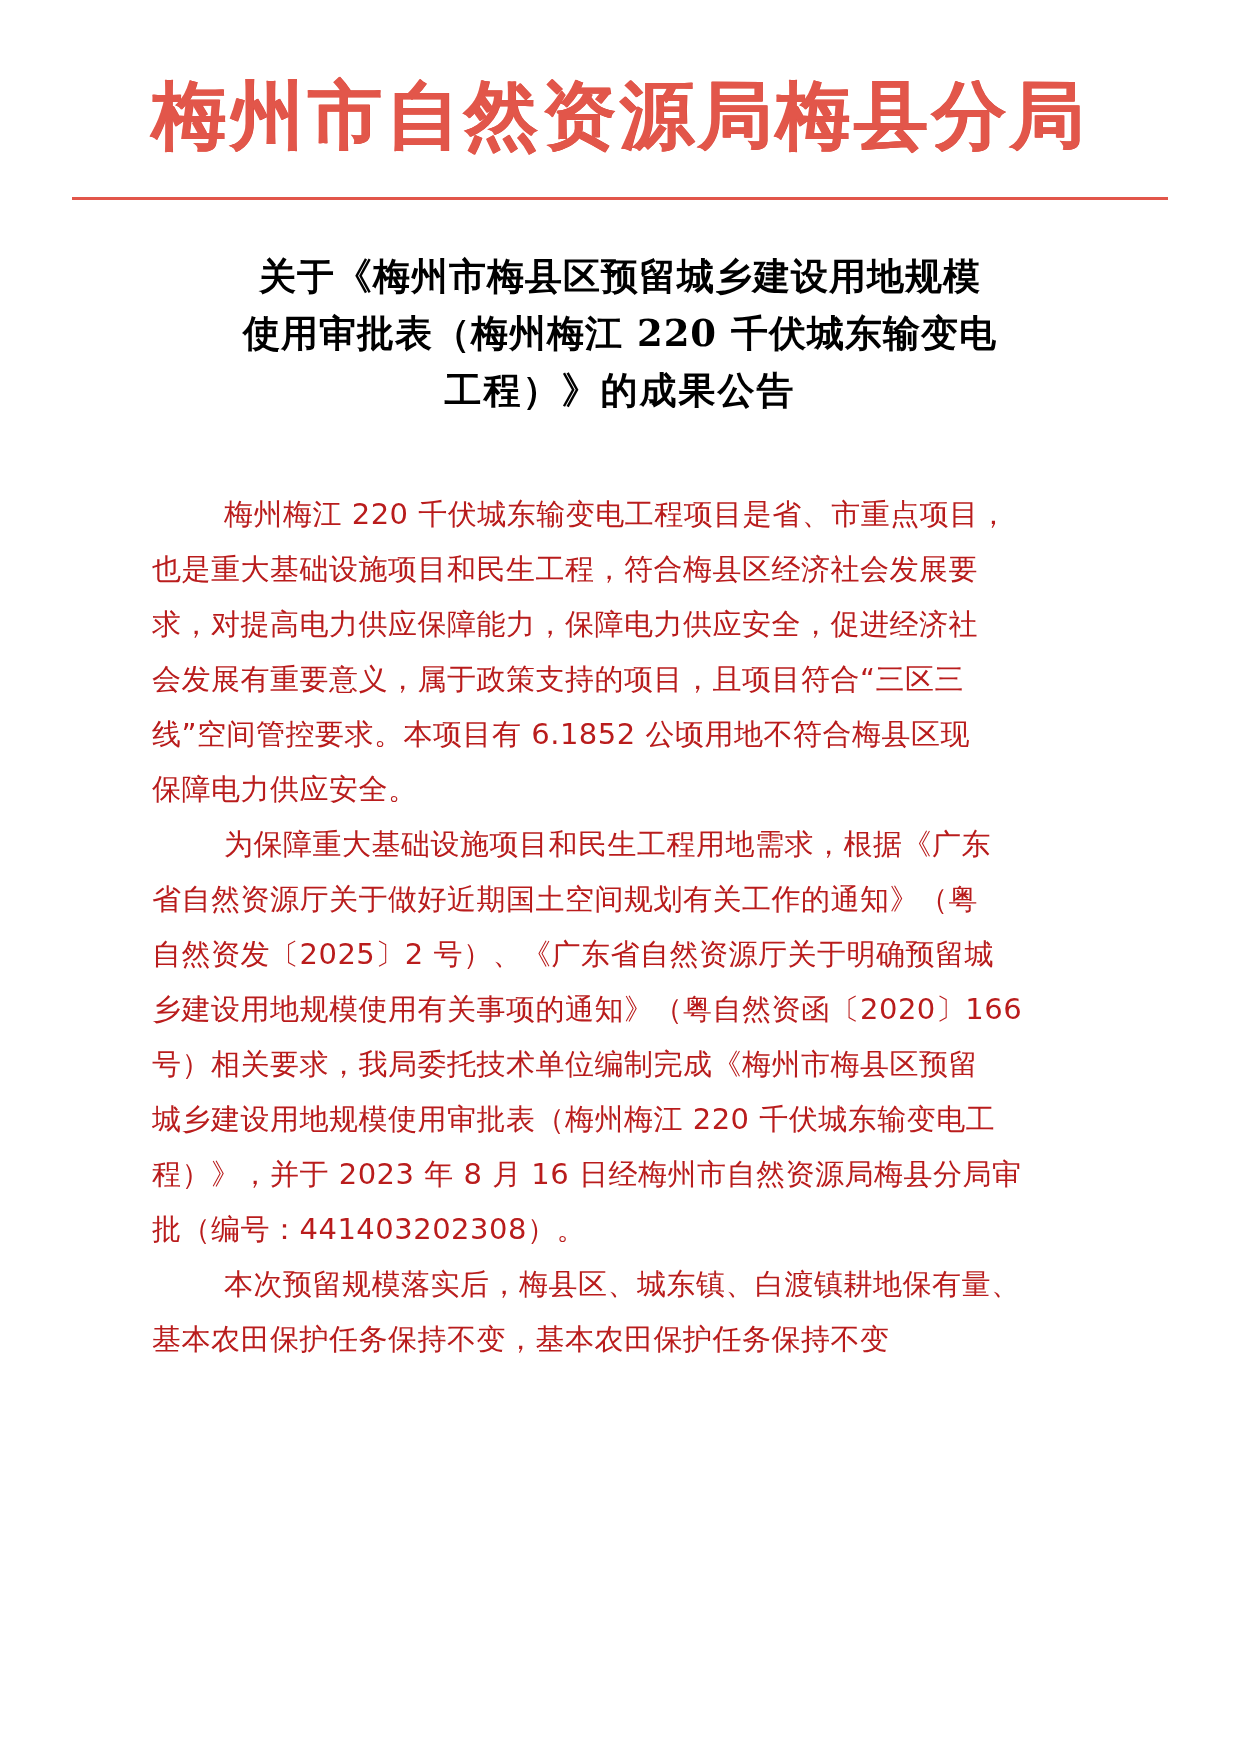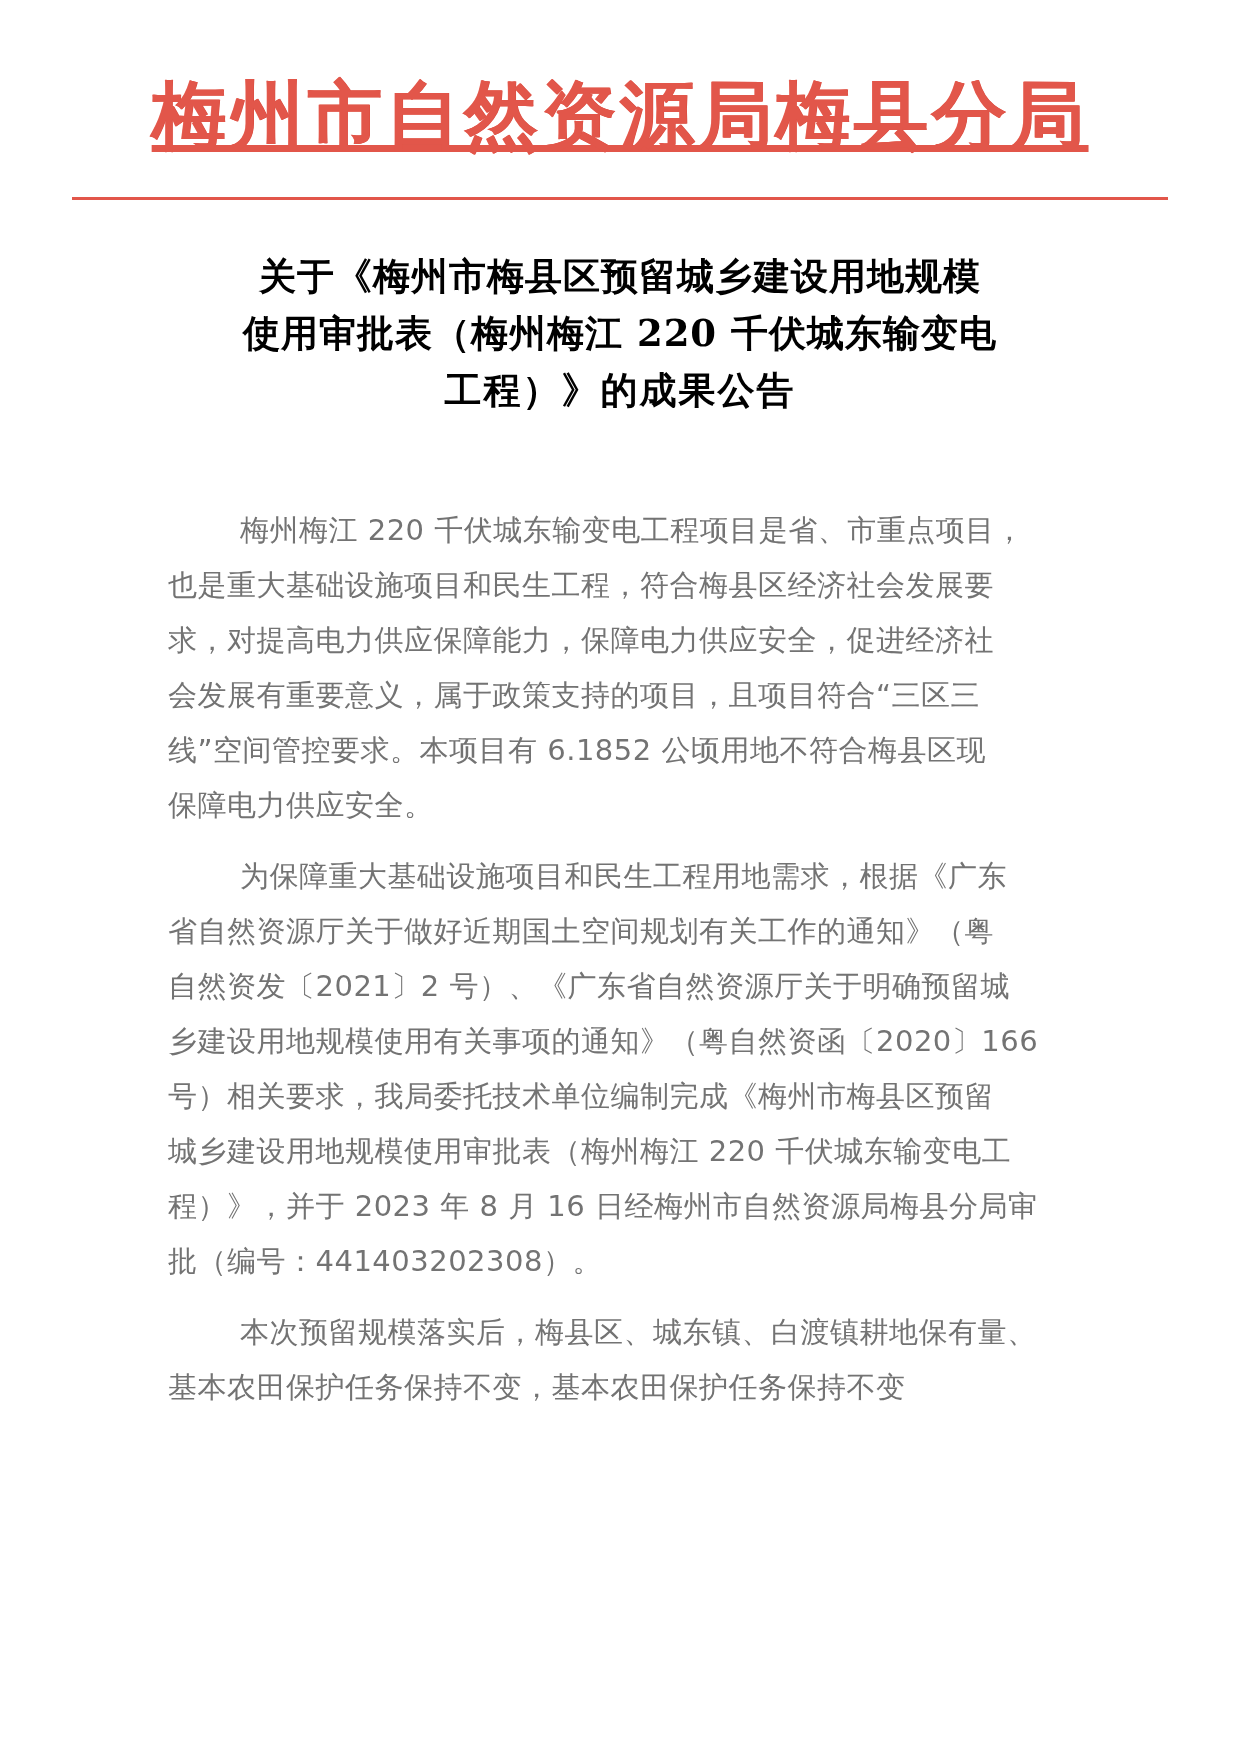--- a/index.html
+++ b/index.html
@@ -28,21 +28,20 @@
   .masthead-title {
     display: inline-block;
     color: #e2564a;
     font-family: "DejaVu Serif", serif;
     font-weight: 700;
     font-size: 74px;
     letter-spacing: 4px;
     line-height: 1.0;
     white-space: nowrap;
     text-shadow: 0.5px 0 0 #d94a3e, -0.4px 0 0 #ea6b5e;
-    text-decoration: underline;
   }
   .masthead-rule {
     position: absolute;
     top: 197px;
     left: 72px;
     width: 1096px;
     height: 3px;
     background: #e2564a;
   }
   .doc-title {
@@ -68,23 +67,23 @@
   .body-block {
     position: absolute;
     top: 487px;
     left: 152px;
     width: 940px;
   }
   .para {
     font-family: "DejaVu Sans", sans-serif;
     font-size: 29px;
     line-height: 55px;
-    color: #737373;
+    color: #b91c1c;
     letter-spacing: 0.5px;
-    margin: 16px;
+    margin: 0;
   }
   .para .bline {
     display: block;
     white-space: nowrap;
   }
   .para .bline.ind {
     padding-left: 72px;
   }
 </style>
 </head>
@@ -111,21 +110,21 @@
       <span class="bline">也是重大基础设施项目和民生工程，符合梅县区经济社会发展要</span>
       <span class="bline">求，对提高电力供应保障能力，保障电力供应安全，促进经济社</span>
       <span class="bline">会发展有重要意义，属于政策支持的项目，且项目符合“三区三</span>
       <span class="bline">线”空间管控要求。本项目有 6.1852 公顷用地不符合梅县区现</span>
       <span class="bline">保障电力供应安全。</span>
     </p>
 
     <p class="para">
       <span class="bline ind">为保障重大基础设施项目和民生工程用地需求，根据《广东</span>
       <span class="bline">省自然资源厅关于做好近期国土空间规划有关工作的通知》（粤</span>
-      <span class="bline">自然资发〔2021〕2 号）、《广东省自然资源厅关于明确预留城</span>
+      <span class="bline">自然资发〔2025〕2 号）、《广东省自然资源厅关于明确预留城</span>
       <span class="bline">乡建设用地规模使用有关事项的通知》（粤自然资函〔2020〕166</span>
       <span class="bline">号）相关要求，我局委托技术单位编制完成《梅州市梅县区预留</span>
       <span class="bline">城乡建设用地规模使用审批表（梅州梅江 220 千伏城东输变电工</span>
       <span class="bline">程）》，并于 2023 年 8 月 16 日经梅州市自然资源局梅县分局审</span>
       <span class="bline">批（编号：441403202308）。</span>
     </p>
 
     <p class="para">
       <span class="bline ind">本次预留规模落实后，梅县区、城东镇、白渡镇耕地保有量、</span>
       <span class="bline">基本农田保护任务保持不变，基本农田保护任务保持不变</span>

